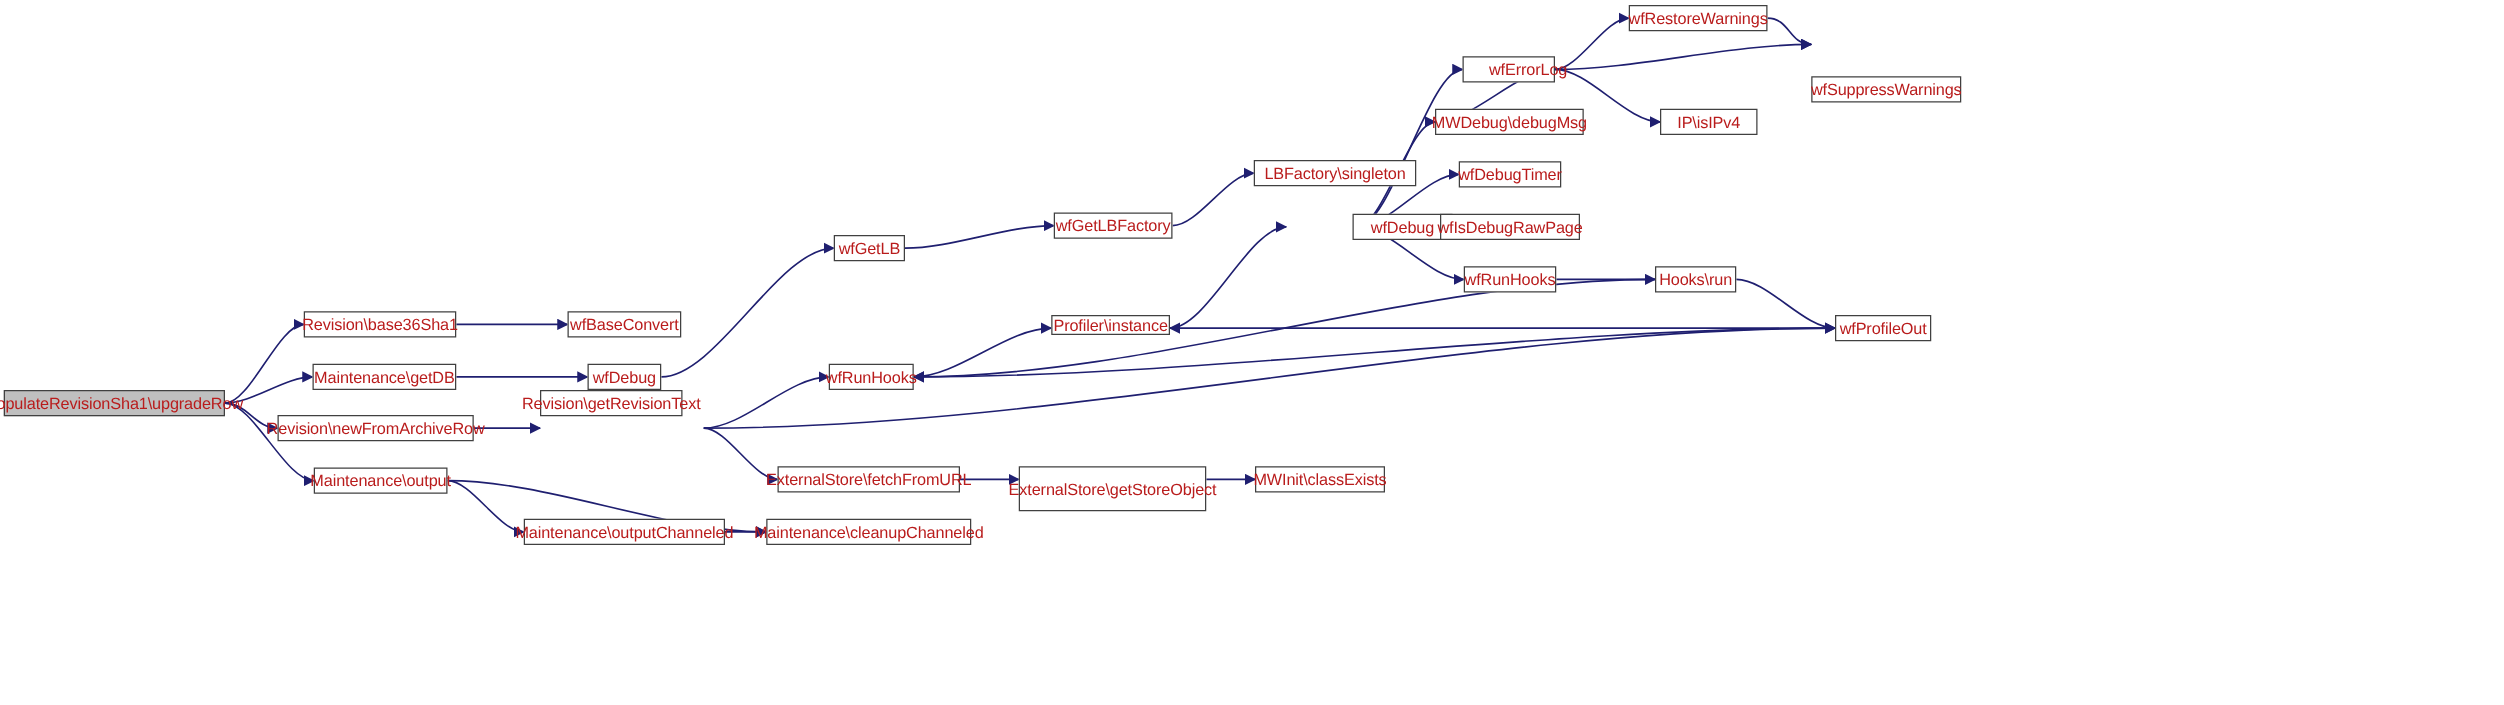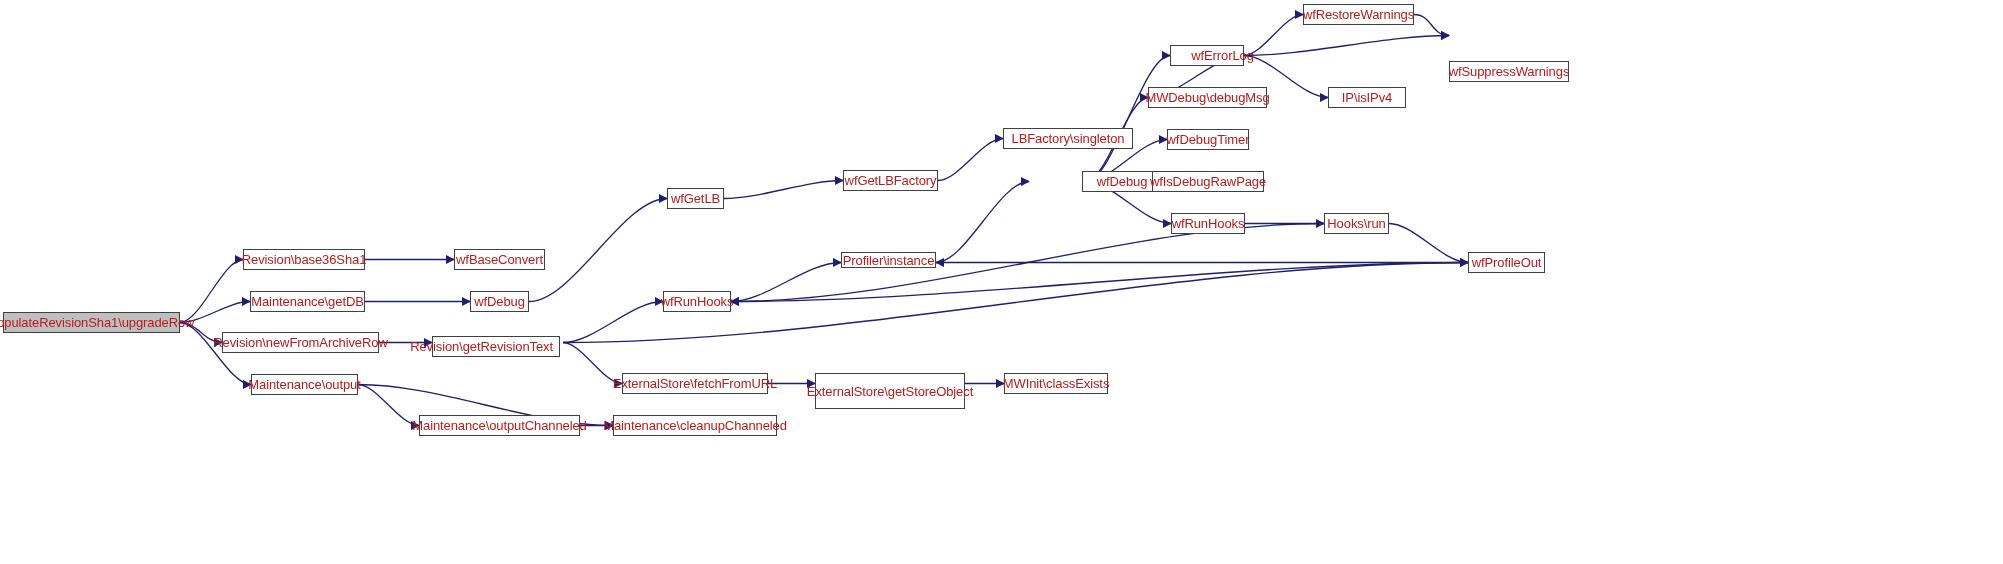--- a/index.html
+++ b/index.html
@@ -110,21 +110,21 @@
       </div>
       <div class="node" style="left: 251px; top: 374px; width: 107px; height: 21px;">
         <span class="node-label">Maintenance\output</span>
       </div>
       <div class="node" style="left: 454px; top: 249px; width: 91px; height: 21px;">
         <span class="node-label">wfBaseConvert</span>
       </div>
       <div class="node" style="left: 470px; top: 291px; width: 59px; height: 21px;">
         <span class="node-label">wfDebug</span>
       </div>
-      <div class="node" style="left: 432px; top: 336px; width: 128px; height: 21px; justify-content: flex-end;">
+      <div class="node" style="left: 432px; top: 312px; width: 114px; height: 21px;">
         <span class="node-label">Revision\getRevisionText</span>
       </div>
       <div class="node" style="left: 419px; top: 415px; width: 161px; height: 21px;">
         <span class="node-label">Maintenance\outputChanneled</span>
       </div>
       <div class="node" style="left: 667px; top: 188px; width: 57px; height: 21px;">
         <span class="node-label">wfGetLB</span>
       </div>
       <div class="node" style="left: 663px; top: 291px; width: 68px; height: 21px;">
         <span class="node-label">wfRunHooks</span>

